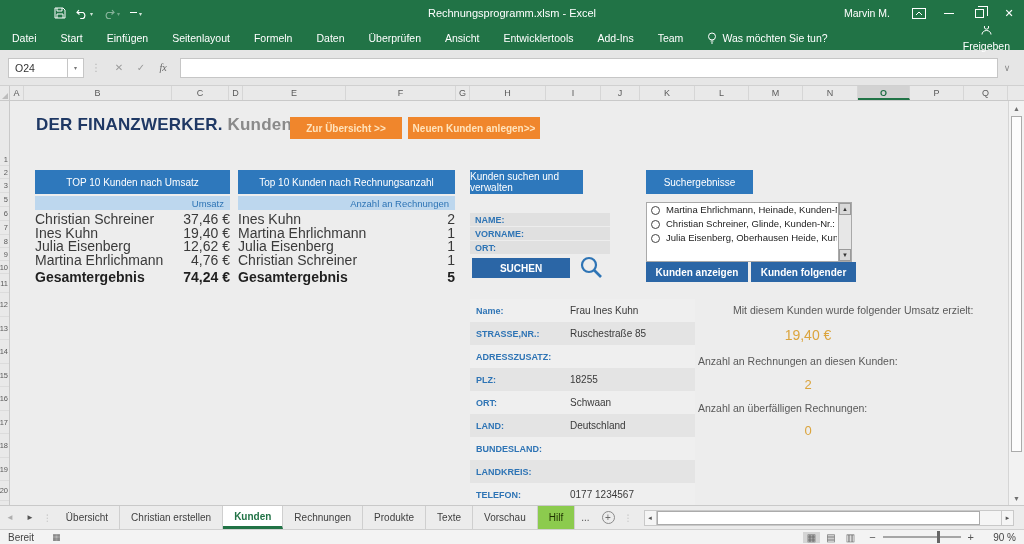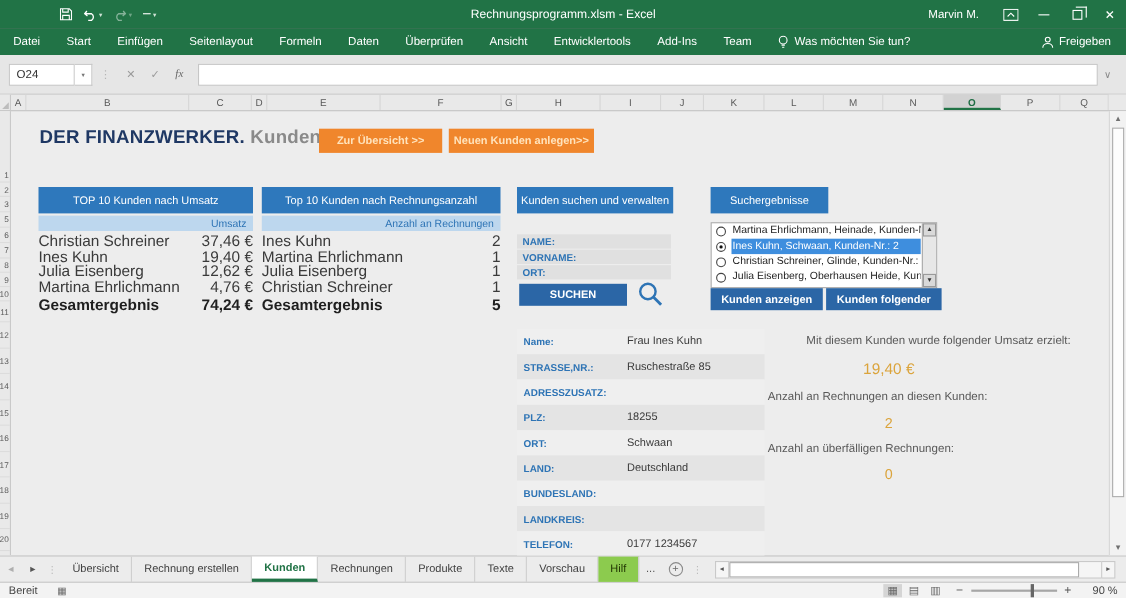--- a/index.html
+++ b/index.html
@@ -18,21 +18,21 @@
   .win-btn { width:30px; height:100%; display:flex; align-items:center; justify-content:center; font-size:11px; cursor:pointer; }
   .ribbon-opts { width:30px; height:100%; display:flex; align-items:center; justify-content:center; }
   .min-glyph { display:inline-block; width:10px; border-bottom:1px solid #fff; }
   .restore-glyph { position:relative; width:9px; height:9px; border:1px solid #fff; }
   .restore-glyph::before { content:""; position:absolute; top:-4px; left:2px; width:9px; height:9px; border-top:1px solid #fff; border-right:1px solid #fff; }
 
   
   .ribbon { height:24px; background:#217346; display:flex; align-items:center; color:#fff; }
   .rtab { font-size:10.5px; padding:0 12px; height:100%; display:flex; align-items:center; cursor:pointer; }
   .tellme { display:flex; align-items:center; gap:5px; font-size:10.5px; padding:0 12px; cursor:pointer; }
-  .share { margin-left:auto; display:flex; align-items:center; gap:5px; font-size:10.5px; padding-right:14px; cursor:pointer; }
+  .share { margin-left:auto; display:flex; align-items:center; gap:5px; font-size:10.5px; padding-right:14px; cursor:pointer;flex-direction:column; }
 
   
   .formula-row { height:36px; background:#E6E6E6; border-bottom:1px solid #D0D0D0; display:flex; align-items:center; padding:0 8px; }
   .namebox { width:60px; height:20px; background:#fff; border:1px solid #C6C6C6; font-size:10.5px; color:#333; display:flex; align-items:center; padding-left:6px; }
   .namebox-caret { width:16px; height:20px; border:1px solid #C6C6C6; border-left:none; background:#fff; font-size:6px; color:#777; display:flex; align-items:center; justify-content:center; cursor:pointer; }
   .fsep { color:#B5B5B5; font-size:10px; margin:0 7px; }
   .ficon { width:22px; text-align:center; font-size:10px; color:#9a9a9a; cursor:pointer; }
   .ficon.fx { color:#666; font-style:italic; font-family:"Liberation Serif", serif; font-size:10px; }
   .formula-input { flex:1; height:20px; background:#fff; border:1px solid #C6C6C6; margin-left:6px; }
   .fexpand { width:18px; text-align:center; font-size:9px; color:#888; cursor:pointer; }
@@ -303,40 +303,36 @@
       <div class="trow">
           <span>Christian Schreiner</span>
           <span>1</span>
         </div>
     </div>
     <div class="abs trow total" style="left:238px; top:168px; width:217px;">
       <span>Gesamtergebnis</span>
         <span>5</span>
     </div>
 
-    <div class="abs bluehdr" style="left:470px; top:69px; width:142px; height:24px;">Kunden suchen und verwalten</div>
+    <div class="abs bluehdr" style="left:470px; top:69px; width:113px; height:24px;">Kunden suchen und verwalten</div>
     <div class="abs field" style="left:470px; top:112px; width:140px;">NAME:</div>
     <div class="abs field" style="left:470px; top:126px; width:140px;">VORNAME:</div>
     <div class="abs field" style="left:470px; top:140px; width:140px;">ORT:</div>
     <div class="abs btn-blue" style="left:472px; top:157px; width:98px; height:20px;">SUCHEN</div>
     <svg class="abs" style="left:578px; top:153px;" width="26" height="26" viewBox="0 0 26 26">
         <circle cx="11" cy="11" r="7" fill="none" stroke="#2E74B5" stroke-width="2.2"></circle>
         <line x1="16" y1="16" x2="23" y2="23" stroke="#2E74B5" stroke-width="2.6"></line>
       </svg>
 
     <div class="abs bluehdr" style="left:646px; top:69px; width:107px; height:24px;">Suchergebnisse</div>
     <div class="abs listbox" style="left:646px; top:101px; width:206px; height:60px; padding-right:14px;">
       <div class="lrow">
         <span class="radio"></span>
         <span class="ltext">Martina Ehrlichmann, Heinade, Kunden-Nr.: 1</span>
       </div>
-      <div class="lrow sel">
-        <span class="radio on"></span>
-        <span class="ltext">Ines Kuhn, Schwaan, Kunden-Nr.: 2</span>
-      </div>
       <div class="lrow">
         <span class="radio"></span>
         <span class="ltext">Christian Schreiner, Glinde, Kunden-Nr.: 3</span>
       </div>
       <div class="lrow">
         <span class="radio"></span>
         <span class="ltext">Julia Eisenberg, Oberhausen Heide, Kunden-Nr.:</span>
       </div>
       <div class="lsb">
         <div class="lsb-btn">▲</div>
@@ -399,21 +395,21 @@
     </div>
   </div>
 
   <div class="tabrow">
     <div class="tnav">
       <span class="dimmed">◄</span>
       <span>►</span>
     </div>
     <span class="tsep-dots">⋮</span>
     <div class="stab">Übersicht</div>
-    <div class="stab">Rechnung erstellen</div>
+    <div class="stab">Christian erstellen</div>
     <div class="stab active">Kunden</div>
     <div class="stab">Rechnungen</div>
     <div class="stab">Produkte</div>
     <div class="stab">Texte</div>
     <div class="stab">Vorschau</div>
     <div class="stab green">Hilf</div>
     <div class="overflow-dots">...</div>
     <div class="newsheet">
       <span class="circ">+</span>
     </div>

